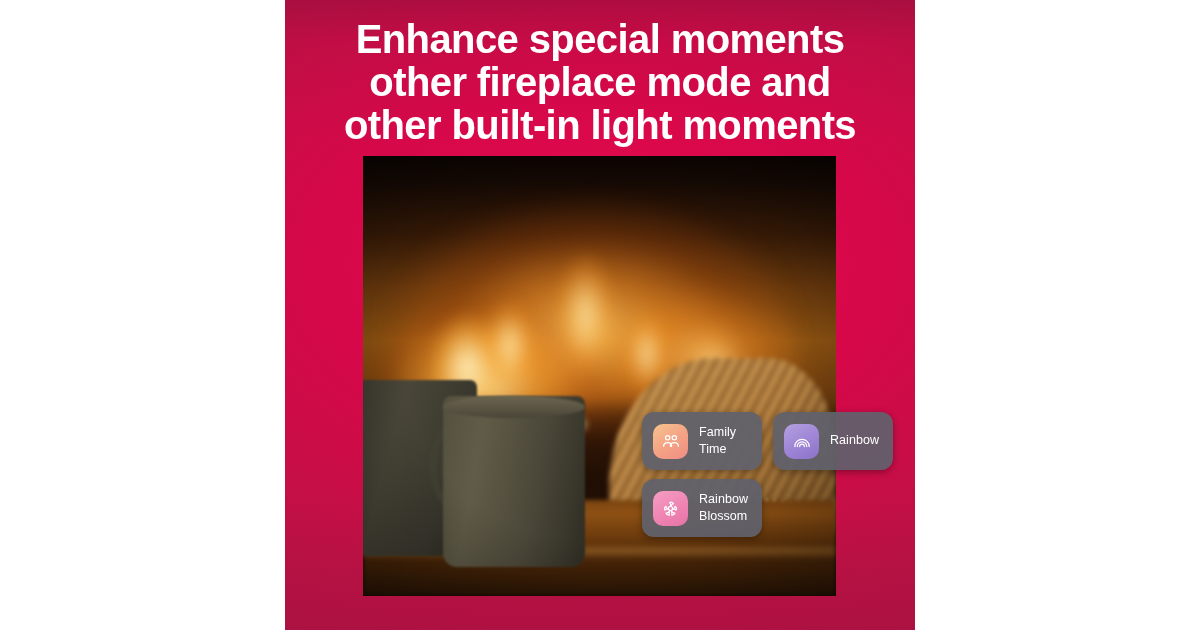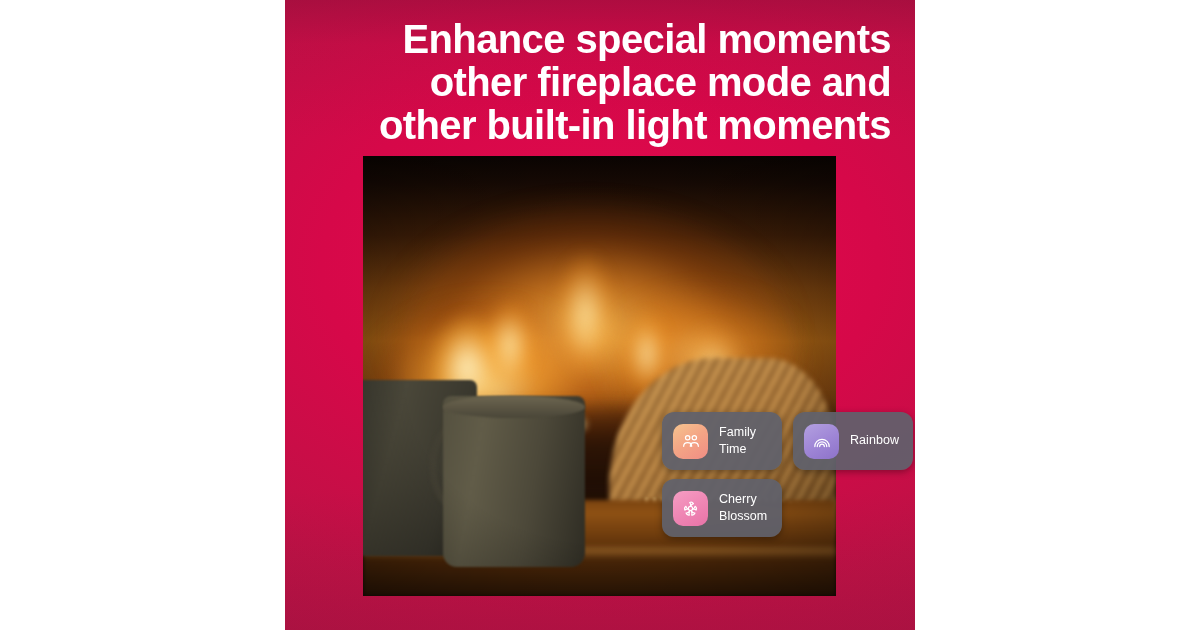--- a/index.html
+++ b/index.html
@@ -46,21 +46,21 @@
     pointer-events: none;
   }
 
   
   #headline {
     position: absolute;
     left: 0;
     top: 18px;
     width: 630px;
     z-index: 4;
-    text-align: right;
+    text-align: center;
     color: #ffffff;
     font-weight: 700;
     font-size: 40px;
     line-height: 1.08;
     letter-spacing: -0.6px;
     padding: 0 24px;
     box-sizing: border-box;
     text-rendering: optimizeLegibility;
   }
   #headline .l { display: block; white-space: nowrap; }
@@ -241,21 +241,21 @@
     filter: blur(1.2px);
   }
   .ph-vignette {
     background:
       radial-gradient(78% 72% at 50% 50%, rgba(0,0,0,0) 52%, rgba(0,0,0,0.42) 100%);
   }
 
   
   #cards {
     position: absolute;
-    left: 377px;  
+    left: 357px;  
     top: 412px;
     width: 268px;
     z-index: 5;
     display: grid;
     grid-template-columns: 120px 120px;
     column-gap: 11px;
     row-gap: 9px;
   }
   .card {
     position: relative;
@@ -359,18 +359,18 @@
         <div class="card-icon tile-cherry">
           <svg width="21" height="21" viewBox="0 0 24 24" fill="none" stroke="#ffffff" stroke-width="1.4" stroke-linecap="round" stroke-linejoin="round">
             <circle cx="12" cy="12" r="2.4"></circle>
             <path d="M12 9.6c.5-2 .2-3.4-.9-4.4 1.9-.8 3.3-.3 4.2 1.2-1.3.4-2.3 1.4-3.3 3.2z"></path>
             <path d="M14.3 12.9c1.9-.8 2.8-1.9 2.9-3.4 1.7 1.2 2 2.6 1.2 4.2-.9-1-2.2-1.4-4.1-.8z"></path>
             <path d="M13.1 15.1c1.3 1.6 2.5 2.3 4 2.1-.7 1.9-1.9 2.6-3.7 2.3.5-1.2.4-2.6-.3-4.4z"></path>
             <path d="M10.9 15.1c-.7 1.8-.8 3.2-.3 4.4-1.8.3-3-.4-3.7-2.3 1.5.2 2.7-.5 4-2.1z"></path>
             <path d="M9.7 12.9c-1.9-.6-3.2-.2-4.1.8-.8-1.6-.5-3 1.2-4.2.1 1.5 1 2.6 2.9 3.4z"></path>
           </svg>
         </div>
-        <div class="card-label">Cherry Blossom</div>
+        <div class="card-label">Rainbow Blossom</div>
       </div>
 
     </div>
   </div>
 </div>
 
 </body></html>

